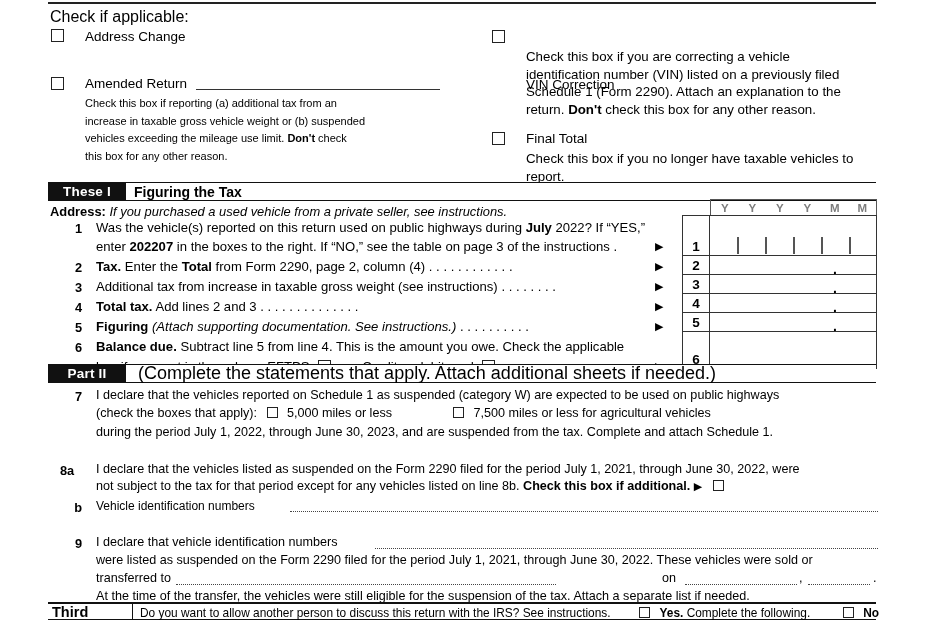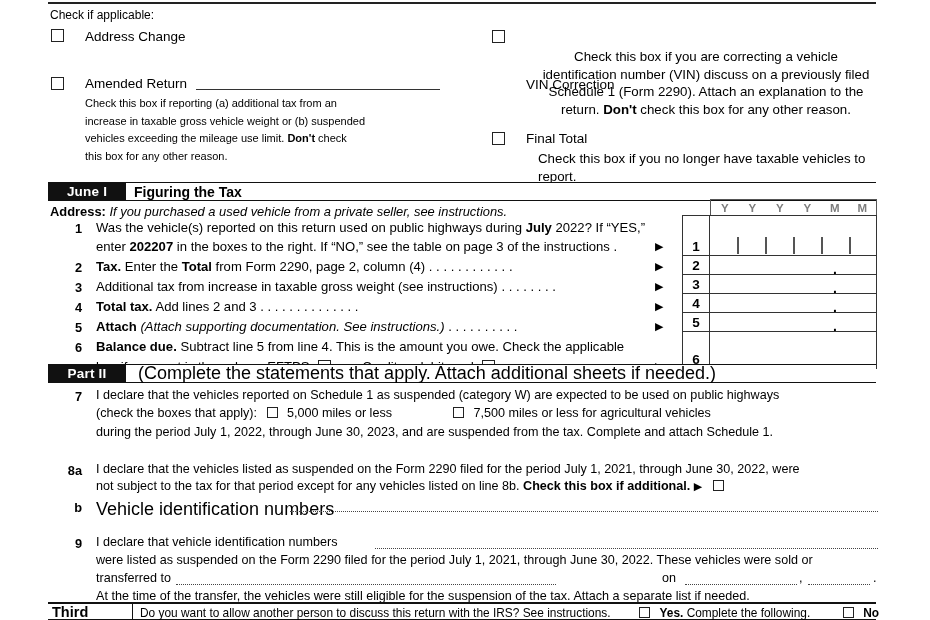--- a/index.html
+++ b/index.html
@@ -27,37 +27,37 @@
   }
   .cbox.sm{width:11px;height:11px;vertical-align:-1px;}
 
   .rule-top{
     position:absolute;left:48px;top:2px;width:828px;height:1.5px;background:#222;
   }
 
   
   .topzone{position:absolute;left:0;top:8px;width:930px;height:170px;}
   .lbl-check{
-    position:absolute;left:50px;top:0px;font-size:12px;
+    position:absolute;left:50px;top:0px;font-size:16px;
   }
   .row-addr-box{position:absolute;left:51px;top:21px;}
   .row-addr-txt{position:absolute;left:85px;top:21px;font-size:13.5px;}
 
   .row-amend-box{position:absolute;left:51px;top:69px;}
   .row-amend-txt{position:absolute;left:85px;top:68px;font-size:13.5px;}
   .amend-line{position:absolute;left:196px;top:81px;width:244px;height:1.2px;background:#333;}
   .amend-body{position:absolute;left:85px;top:87px;width:360px;font-size:11px;line-height:17.5px;}
 
   .row-vin-box{position:absolute;left:492px;top:22px;}
   .row-vin-txt{position:absolute;left:526px;top:21px;font-size:13.5px;margin-top:48px;}
-  .vin-body{position:absolute;left:526px;top:40px;width:360px;font-size:13.3px;line-height:17.6px;text-align:center;}
+  .vin-body{position:absolute;left:526px;top:40px;width:360px;font-size:13.3px;line-height:17.6px;}
 
   .row-final-box{position:absolute;left:492px;top:124px;}
   .row-final-txt{position:absolute;left:526px;top:123px;font-size:13.5px;}
-  .final-body{position:absolute;left:526px;top:142px;width:360px;font-size:13.3px;line-height:17.6px;margin-left:12px;}
+  .final-body{position:absolute;left:526px;top:142px;width:360px;font-size:13.3px;line-height:17.6px;}
 
   
   .partbar{
     position:absolute;left:48px;width:828px;height:19px;
     border-top:1.6px solid #111;border-bottom:1.6px solid #111;
     box-sizing:border-box;background:#fff;
   }
   .parttab{
     position:absolute;left:0;top:0;width:78px;height:100%;
     background:#111;color:#fff;font-weight:bold;font-size:13.5px;
@@ -139,35 +139,35 @@
       <span>Check this box if reporting (a) additional tax from an</span><br>
       <span>increase in taxable gross vehicle weight or (b) suspended</span><br>
       <span>vehicles exceeding the mileage use limit. </span><span class="b">Don't</span><span> check</span><br>
       <span>this box for any other reason.</span>
     </div>
 
     <span class="cbox row-vin-box"></span>
     <div class="row-vin-txt">VIN Correction</div>
     <div class="vin-body">
       <span>Check this box if you are correcting a vehicle</span><br>
-      <span>identification number (VIN) discuss on a previously filed</span><br>
+      <span>identification number (VIN) listed on a previously filed</span><br>
       <span>Schedule 1 (Form 2290). Attach an explanation to the</span><br>
       <span>return. </span><span class="b">Don't</span><span> check this box for any other reason.</span>
     </div>
 
     <span class="cbox row-final-box"></span>
     <div class="row-final-txt">Final Total</div>
     <div class="final-body">
       <span>Check this box if you no longer have taxable vehicles to</span><br>
       <span>report.</span>
     </div>
   </div>
 
   <div class="partbar" style="top:182px;">
-    <div class="parttab">June I</div>
+    <div class="parttab">These I</div>
     <div class="parttitle">Figuring the Tax</div>
   </div>
 
   <div class="caution">
     <span class="b">Address:</span><span class="i"> If you purchased a used vehicle from a private seller, see instructions.</span>
   </div>
 
   <div class="lines">
 
     <div class="lrow">
@@ -204,21 +204,21 @@
       <div class="ltxt" style="left:96px;top:81px;">
         <span class="b">Total tax.</span><span> Add lines 2 and 3</span>
         <span class="leader">.   .   .   .   .   .   .   .   .   .   .   .   .   .</span>
       </div>
       <div class="ltxt arrow" style="left:655px;top:82px;">▶</div>
     </div>
 
     <div class="lrow">
       <div class="lnum" style="left:62px;top:102px;">5</div>
       <div class="ltxt" style="left:96px;top:101px;">
-        <span class="b">Attach</span><span class="i"> (Attach supporting documentation. See instructions.)</span>
+        <span class="b">Figuring</span><span class="i"> (Attach supporting documentation. See instructions.)</span>
         <span class="leader">.   .   .   .   .   .   .   .   .   .</span>
       </div>
       <div class="ltxt arrow" style="left:655px;top:102px;">▶</div>
     </div>
 
     <div class="lrow">
       <div class="lnum" style="left:62px;top:122px;">6</div>
       <div class="ltxt" style="left:96px;top:121px;">
         <span class="b">Balance due.</span><span> Subtract line 5 from line 4. This is the amount you owe. Check the applicable</span>
       </div>
@@ -308,30 +308,30 @@
     <div class="ltxt" style="position:absolute;left:96px;top:406px;font-size:12.6px;">
       <span>(check the boxes that apply):</span>
       <span class="cbox sm" style="margin-left:6px;"></span>
       <span style="margin-left:6px;">5,000 miles or less</span>
       <span style="display:inline-block;width:54px;"></span>
       <span class="cbox sm"></span>
       <span style="margin-left:6px;">7,500 miles or less for agricultural vehicles</span>
     </div>
     <div class="ltxt" style="position:absolute;left:96px;top:425px;font-size:12.6px;">during the period July 1, 2022, through June 30, 2023, and are suspended from the tax. Complete and attach Schedule 1.</div>
 
-    <div class="lnum" style="position:absolute;left:52px;top:463px;width:30px;">8a</div>
+    <div class="lnum" style="position:absolute;left:52px;top:463px;width:30px;text-align:center;">8a</div>
     <div class="ltxt" style="position:absolute;left:96px;top:462px;font-size:12.6px;">I declare that the vehicles listed as suspended on the Form 2290 filed for the period July 1, 2021, through June 30, 2022, were</div>
     <div class="ltxt" style="position:absolute;left:96px;top:479px;font-size:12.6px;">
       <span>not subject to the tax for that period except for any vehicles listed on line 8b. </span><span class="b">Check this box if additional.</span>
       <span class="arrow">▶</span>
       <span class="cbox sm" style="margin-left:7px;"></span>
     </div>
 
     <div class="lnum" style="position:absolute;left:62px;top:500px;">b</div>
-    <div class="ltxt" style="position:absolute;left:96px;top:499px;font-size:18px;">Vehicle identification numbers</div>
+    <div class="ltxt" style="position:absolute;left:96px;top:499px;font-size:12px;">Vehicle identification numbers</div>
     <div class="dotline" style="position:absolute;left:290px;top:500px;width:588px;height:11px;"></div>
 
     <div class="lnum" style="position:absolute;left:62px;top:536px;">9</div>
     <div class="ltxt" style="position:absolute;left:96px;top:535px;font-size:12.6px;">I declare that vehicle identification numbers</div>
     <div class="dotline" style="position:absolute;left:375px;top:537px;width:503px;height:11px;"></div>
 
     <div class="ltxt" style="position:absolute;left:96px;top:553px;font-size:12.6px;">were listed as suspended on the Form 2290 filed for the period July 1, 2021, through June 30, 2022. These vehicles were sold or</div>
 
     <div class="ltxt" style="position:absolute;left:96px;top:571px;font-size:12.6px;">transferred to</div>
     <div class="dotline" style="position:absolute;left:176px;top:573px;width:380px;height:11px;"></div>

